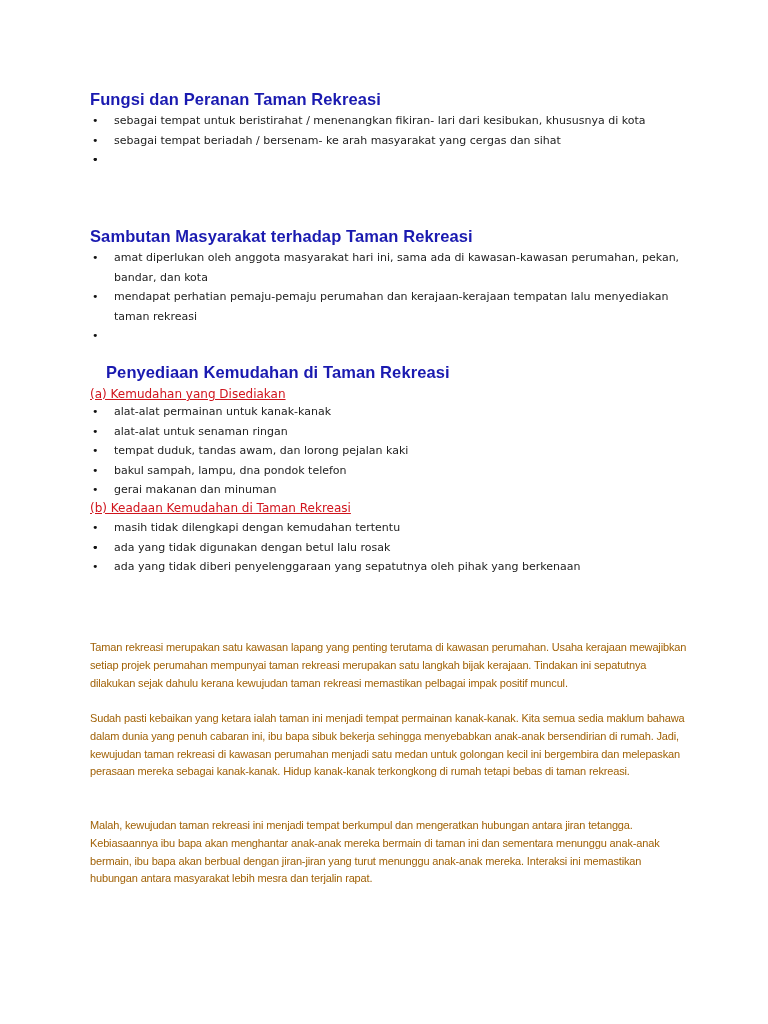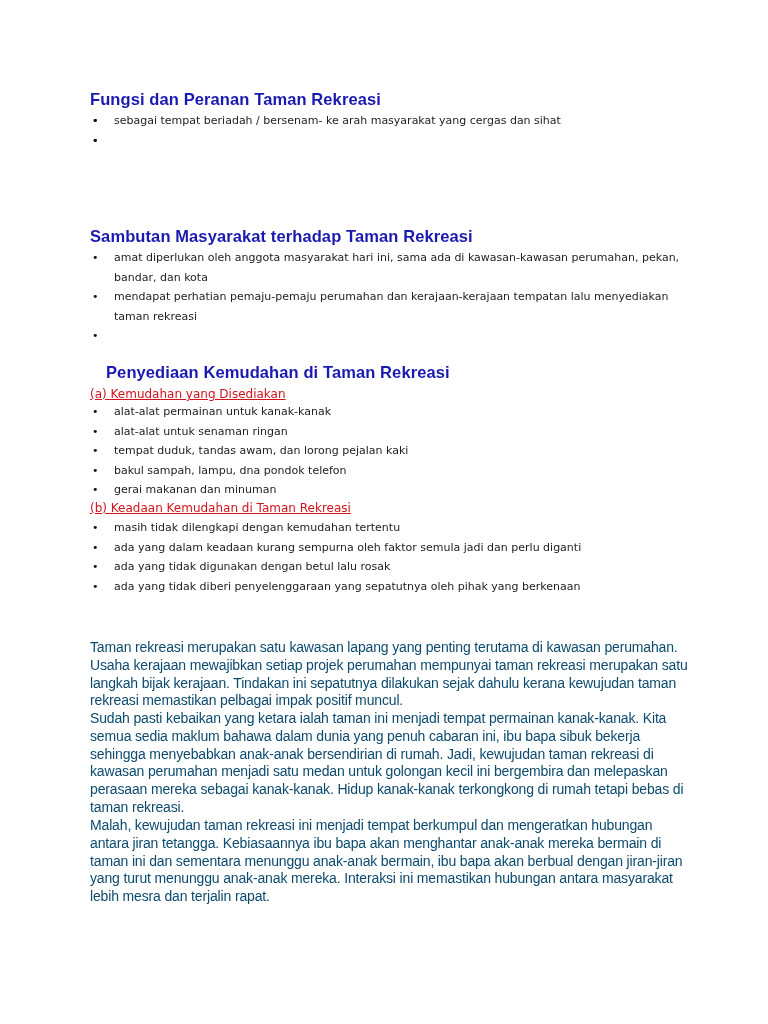--- a/index.html
+++ b/index.html
@@ -22,32 +22,32 @@
   ul.blist li {
     position: relative; padding-left: 24px;
     font-family: "DejaVu Sans", sans-serif; font-size: 11px; color: #222222;
     line-height: 19.5px;
   }
   ul.blist li .bullet {
     position: absolute; left: 2px; top: 0; font-size: 11px; color: #111;
   }
   .para {
     position: absolute; left: 90px; width: 600px;
-    font-family: "Liberation Sans", sans-serif; font-size: 14px; color: #0c4a6e;
+    font-family: "Liberation Sans", sans-serif; font-size: 11px; color: #a16207;
     line-height: 17.8px; letter-spacing: -0.15px;
   }
 </style>
 </head>
 <body>
 
 <div class="page">
 
   <div class="h1" style="top:89px;">Fungsi dan Peranan Taman Rekreasi</div>
   <ul class="blist" style="top:110px;">
-    <li><span class="bullet">•</span></li>
+    <li><span class="bullet">•</span><span>sebagai tempat untuk beristirahat / menenangkan fikiran- lari dari kesibukan, khususnya di kota</span></li>
     <li><span class="bullet">•</span><span>sebagai tempat beriadah / bersenam- ke arah masyarakat yang cergas dan sihat</span></li>
     <li><span class="bullet">•</span></li>
     <li><span class="bullet">•</span></li>
   </ul>
 
   <div class="h1" style="top:226px;">Sambutan Masyarakat terhadap Taman Rekreasi</div>
   <ul class="blist" style="top:247px;">
     <li><span class="bullet">•</span><span>amat diperlukan oleh anggota masyarakat hari ini, sama ada di kawasan-kawasan perumahan, pekan, bandar, dan kota</span></li>
     <li><span class="bullet">•</span><span>mendapat perhatian pemaju-pemaju perumahan dan kerajaan-kerajaan tempatan lalu menyediakan taman rekreasi</span></li>
     <li><span class="bullet">•</span></li>
@@ -60,21 +60,21 @@
     <li><span class="bullet">•</span><span>alat-alat permainan untuk kanak-kanak</span></li>
     <li><span class="bullet">•</span><span>alat-alat untuk senaman ringan</span></li>
     <li><span class="bullet">•</span><span>tempat duduk, tandas awam, dan lorong pejalan kaki</span></li>
     <li><span class="bullet">•</span><span>bakul sampah, lampu, dna pondok telefon</span></li>
     <li><span class="bullet">•</span><span>gerai makanan dan minuman</span></li>
   </ul>
 
   <div class="sub" style="top:500px;">(b) Keadaan Kemudahan di Taman Rekreasi</div>
   <ul class="blist" style="top:517px;">
     <li><span class="bullet">•</span><span>masih tidak dilengkapi dengan kemudahan tertentu</span></li>
-    <li><span class="bullet">•</span><span>ada yang dalam keadaan kurang sempurna oleh faktor semula jadi dan perlu diganti</span></li>
+    <li><span class="bullet">•</span></li>
     <li><span class="bullet">•</span><span>ada yang tidak digunakan dengan betul lalu rosak</span></li>
     <li><span class="bullet">•</span><span>ada yang tidak diberi penyelenggaraan yang sepatutnya oleh pihak yang berkenaan</span></li>
   </ul>
 
   <div class="para" style="top:638px;">Taman rekreasi merupakan satu kawasan lapang yang penting terutama di kawasan perumahan. Usaha kerajaan mewajibkan setiap projek perumahan mempunyai taman rekreasi merupakan satu langkah bijak kerajaan. Tindakan ini sepatutnya dilakukan sejak dahulu kerana kewujudan taman rekreasi memastikan pelbagai impak positif muncul.</div>
   <div class="para" style="top:709px;">Sudah pasti kebaikan yang ketara ialah taman ini menjadi tempat permainan kanak-kanak. Kita semua sedia maklum bahawa dalam dunia yang penuh cabaran ini, ibu bapa sibuk bekerja sehingga menyebabkan anak-anak bersendirian di rumah. Jadi, kewujudan taman rekreasi di kawasan perumahan menjadi satu medan untuk golongan kecil ini bergembira dan melepaskan perasaan mereka sebagai kanak-kanak. Hidup kanak-kanak terkongkong di rumah tetapi bebas di taman rekreasi.</div>
   <div class="para" style="top:816px;">Malah, kewujudan taman rekreasi ini menjadi tempat berkumpul dan mengeratkan hubungan antara jiran tetangga. Kebiasaannya ibu bapa akan menghantar anak-anak mereka bermain di taman ini dan sementara menunggu anak-anak bermain, ibu bapa akan berbual dengan jiran-jiran yang turut menunggu anak-anak mereka. Interaksi ini memastikan hubungan antara masyarakat lebih mesra dan terjalin rapat.</div>
 
 </div>
 

